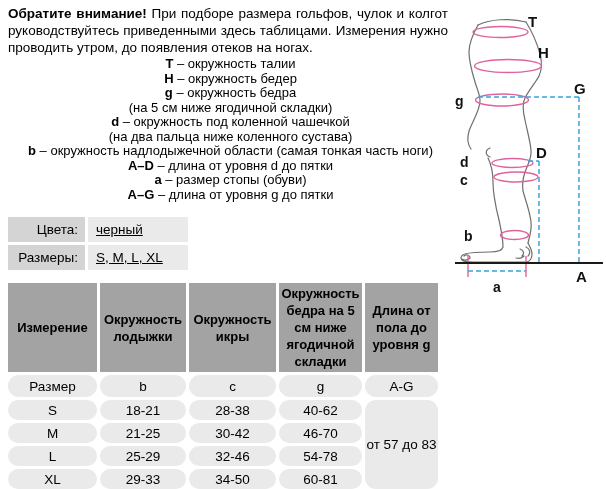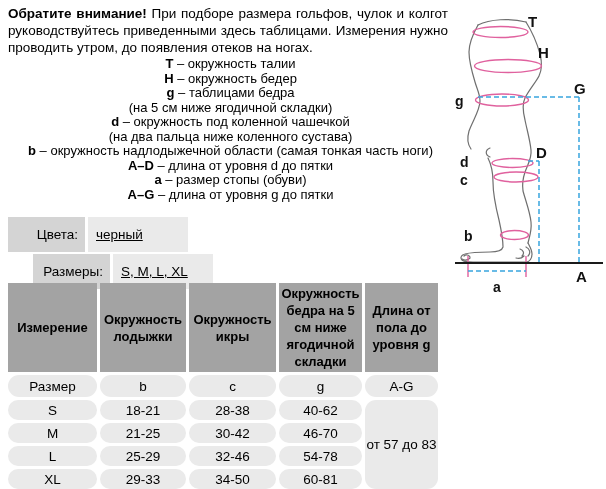--- a/index.html
+++ b/index.html
@@ -10,23 +10,23 @@
   
   .intro{
     position:absolute;left:8px;top:5px;width:440px;
     font-size:13.5px;line-height:17px;text-align:justify;
   }
   .intro .b{font-weight:bold;}
   
   .legend{position:absolute;left:8px;top:57px;width:445px;font-size:13px;line-height:14.5px;text-align:center;}
   .legend-line .k{font-weight:bold;}
   
-  .info-row{position:absolute;left:8px;display:flex;gap:3px;height:35px;font-size:13.5px;justify-content:space-between;}
+  .info-row{position:absolute;left:8px;display:flex;gap:3px;height:25px;font-size:13.5px;justify-content:space-between;}
   .info-row.r1{top:217px;}
-  .info-row.r2{top:254px;margin-left:25px;}
+  .info-row.r2{top:245px;}
   .info-label{
     width:70px;background:#d4d4d4;display:flex;align-items:center;
     justify-content:flex-end;padding-right:7px;
   }
   .info-value{
     width:92px;background:#eaeaea;display:flex;align-items:center;padding-left:8px;text-decoration:underline;
   }
   
   .size-table{
     position:absolute;left:8px;top:283px;
@@ -53,21 +53,21 @@
 </head>
 <body>
 
 <div class="page">
 
   <div class="intro"><span class="b">Обратите внимание!</span> <span>При подборе размера гольфов, чулок и колгот руководствуйтесь приведенными здесь таблицами. Измерения нужно проводить утром, до появления отеков на ногах.</span></div>
 
   <div class="legend">
     <div class="legend-line"><span class="k">Т</span> <span>– окружность талии</span></div>
     <div class="legend-line"><span class="k">Н</span> <span>– окружность бедер</span></div>
-    <div class="legend-line"><span class="k">g</span> <span>– таблицами бедра</span></div>
+    <div class="legend-line"><span class="k">g</span> <span>– окружность бедра</span></div>
     <div class="legend-line"><span class="k"></span><span>(на 5 см ниже ягодичной складки)</span></div>
     <div class="legend-line"><span class="k">d</span> <span>– окружность под коленной чашечкой</span></div>
     <div class="legend-line"><span class="k"></span><span>(на два пальца ниже коленного сустава)</span></div>
     <div class="legend-line"><span class="k">b</span> <span>– окружность надлодыжечной области (самая тонкая часть ноги)</span></div>
     <div class="legend-line"><span class="k">A–D</span> <span>– длина от уровня d до пятки</span></div>
     <div class="legend-line"><span class="k">a</span> <span>– размер стопы (обуви)</span></div>
     <div class="legend-line"><span class="k">A–G</span> <span>– длина от уровня g до пятки</span></div>
   </div>
 
   <div class="info-row r1">

